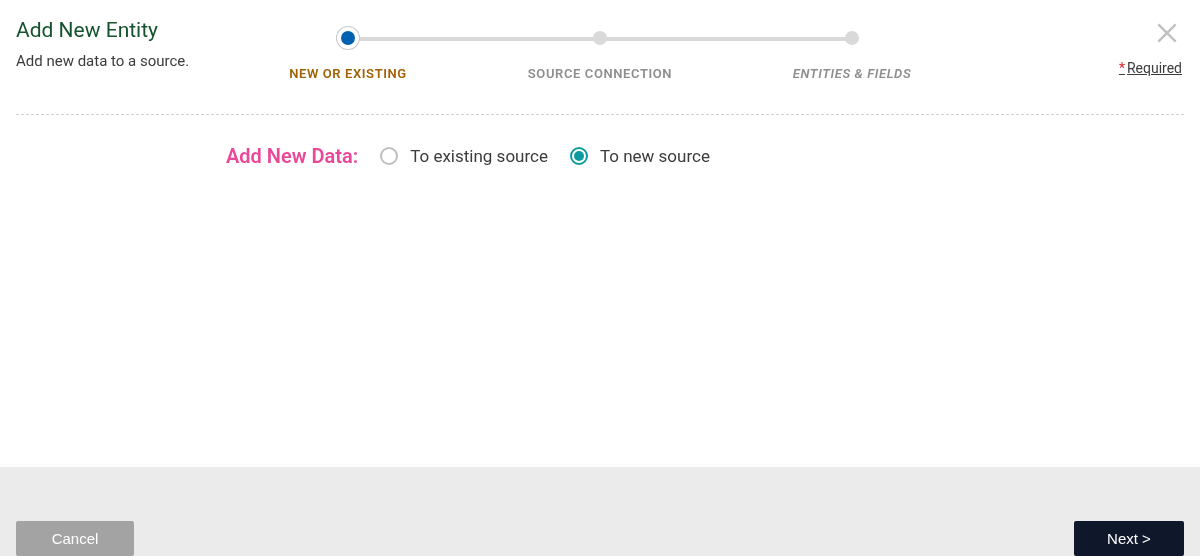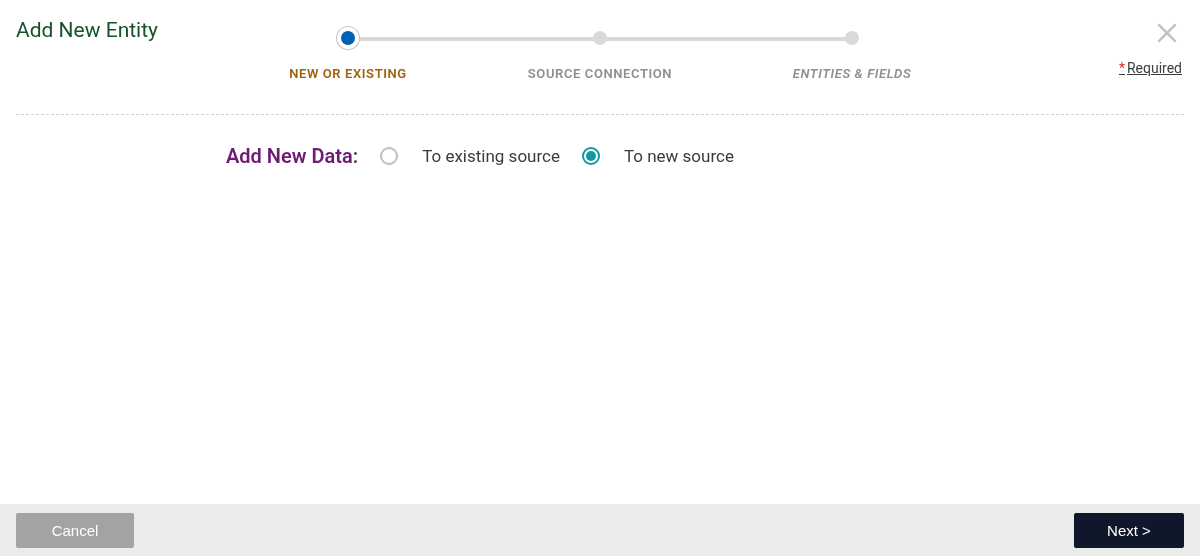--- a/index.html
+++ b/index.html
@@ -141,26 +141,26 @@
       position: absolute;
       top: 144px;
       left: 226px;
       display: flex;
       align-items: center;
       gap: 22px;
     }
     .main-label {
       font-size: 20px;
       font-weight: 600;
-      color: #701a75;
+      color: #ec4899;
     }
     .radio-opt {
       display: flex;
       align-items: center;
-      gap: 24px;
+      gap: 12px;
       cursor: pointer;
     }
     .radio-circle {
       width: 18px;
       height: 18px;
       border-radius: 50%;
       border: 2px solid #bfbfbf;
       display: flex;
       align-items: center;
       justify-content: center;
@@ -183,24 +183,24 @@
       font-size: 17px;
       color: #3c3c3c;
     }
 
     
     .footer {
       position: absolute;
       left: 0;
       right: 0;
       bottom: 0;
-      height: 52px;
+      height: 89px;
       background: #ebebeb;
       display: flex;
-      align-items: center;
+      align-items: flex-end;
       justify-content: space-between;
       padding: 0 16px;
     }
     .btn {
       border: none;
       font-size: 15px;
       padding: 9px 22px;
       border-radius: 2px;
       cursor: pointer;
     }
@@ -213,20 +213,21 @@
       background: #0f172a;
       color: #ffffff;
       min-width: 110px;
     }
   </style>
 </head>
 <body>
 
 <div class="header">
   <div class="title">Add New Entity</div>
+  <div class="subtitle">Add new data to a source.</div>
 
   <div class="close-x">
     <svg viewBox="0 0 24 24" fill="none">
       <line x1="4" y1="4" x2="20" y2="20"></line>
       <line x1="20" y1="4" x2="4" y2="20"></line>
     </svg>
   </div>
 
   <div class="required-hint">
     <span class="asterisk">*</span><span>Required</span>

